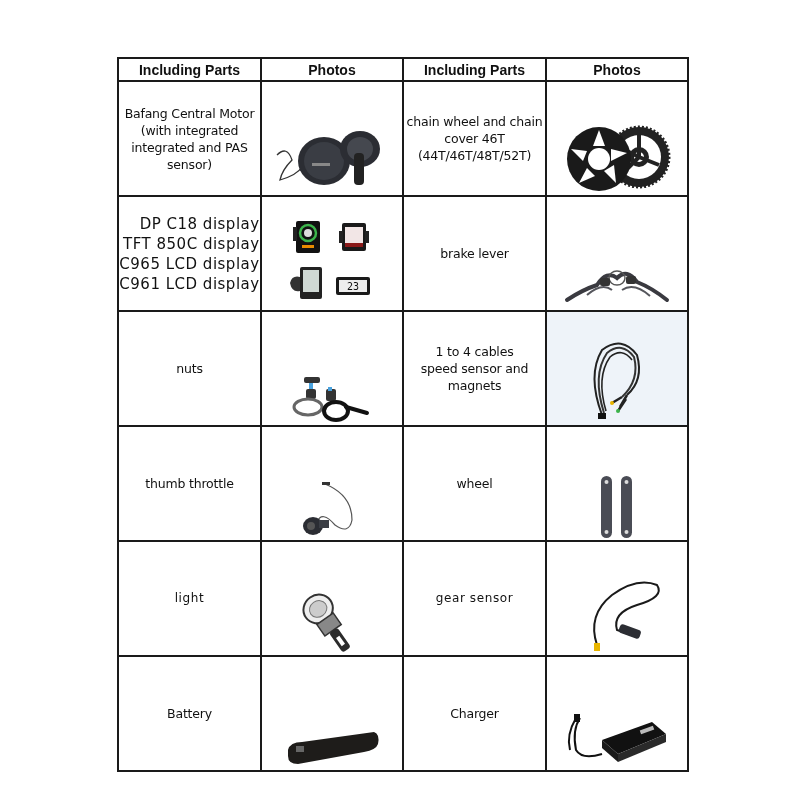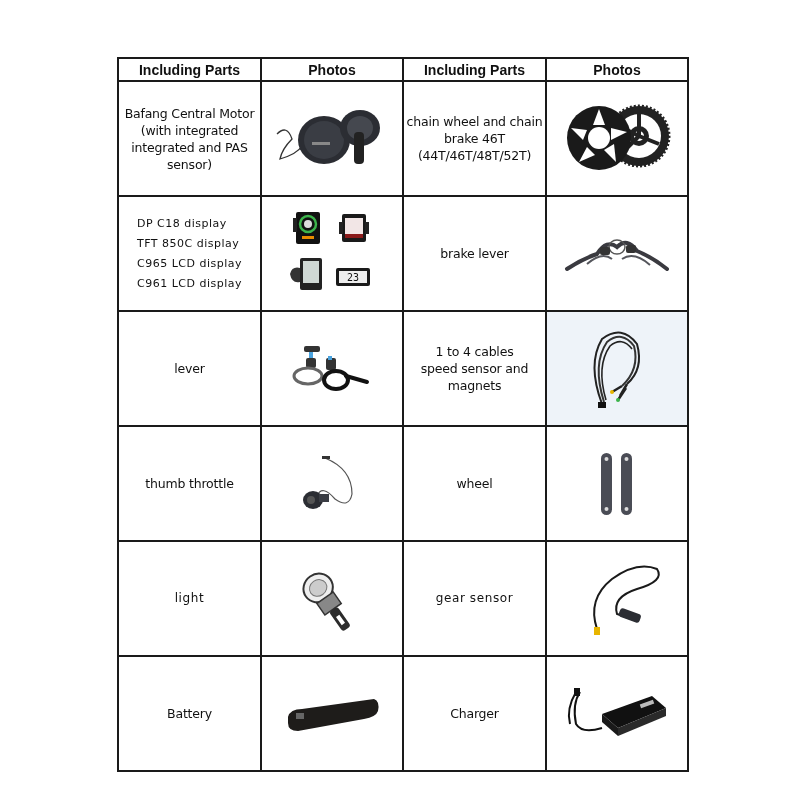--- a/index.html
+++ b/index.html
@@ -10,23 +10,23 @@
     width:571px;
   }
   table.parts td, table.parts th {
     border:2px solid #1a1a1a; padding:0; text-align:center; vertical-align:middle;
     color:#111;
   }
   table.parts th { height:21px; font-family:"Liberation Sans", sans-serif; font-weight:bold; font-size:14px; }
   table.parts td { height:113px; }
   col.c1 { width:143px; } col.c2 { width:142px; } col.c3 { width:143px; } col.c4 { width:142px; }
   .lbl { font-family:"DejaVu Sans", sans-serif; font-size:12.5px; line-height:17px; letter-spacing:-0.2px; }
-  .lbl.wide { font-size:11px; letter-spacing:0.5px; line-height:20px; text-align:left; display:inline-block; }
+  .lbl.wide { font-size:15px; letter-spacing:0.5px; line-height:20px; text-align:right; display:inline-block; }
   .lbl.big { font-size:12px; letter-spacing:0.6px; }
-  .photo { display:flex; align-items:center; justify-content:center; height:100%; }
+  .photo { display:flex; align-items:flex-end; justify-content:center; height:100%; }
   svg { display:block; }
   .bluebg { background:#eef3f9; }
 </style>
 </head>
 <body>
 
 <table class="parts">
   <colgroup>
       <col class="c1">
       <col class="c2">
@@ -61,21 +61,21 @@
             <rect x="40" y="38" width="18" height="3" fill="#888"></rect>
             <ellipse cx="88" cy="24" rx="20" ry="18" fill="#2b2d33"></ellipse>
             <ellipse cx="88" cy="24" rx="13" ry="12" fill="#45484f"></ellipse>
             <rect x="82" y="28" width="10" height="32" rx="4" fill="#222"></rect>
           </svg>
         </div>
       </td>
       <td>
         <div class="lbl">
           <div>chain wheel and chain</div>
-          <div>brake 46T</div>
+          <div>cover 46T</div>
           <div>(44T/46T/48T/52T)</div>
         </div>
       </td>
       <td>
         <div class="photo">
           <svg width="112" height="70" viewBox="0 0 112 70">
             <circle cx="78" cy="32" r="30" fill="#222" stroke="#222" stroke-width="3" stroke-dasharray="2 2"></circle>
             <circle cx="78" cy="32" r="22" fill="#fff"></circle>
             <circle cx="78" cy="32" r="10" fill="#222"></circle>
             <circle cx="78" cy="32" r="5" fill="#fff"></circle>
@@ -141,21 +141,21 @@
             <ellipse cx="55" cy="18" rx="8" ry="7" fill="none" stroke="#555" stroke-width="1.5"></ellipse>
             <rect x="38" y="18" width="10" height="8" rx="2" fill="#333"></rect>
             <rect x="64" y="16" width="10" height="8" rx="2" fill="#333"></rect>
           </svg>
         </div>
       </td>
     </tr>
 
     <tr>
       <td>
-        <div class="lbl">lever</div>
+        <div class="lbl">nuts</div>
       </td>
       <td>
         <div class="photo">
           <svg width="80" height="50" viewBox="0 0 80 50">
             <rect x="12" y="2" width="16" height="6" rx="2" fill="#333"></rect>
             <rect x="17" y="8" width="4" height="8" fill="#4aa3df"></rect>
             <rect x="14" y="14" width="10" height="10" rx="2" fill="#333"></rect>
             <ellipse cx="16" cy="32" rx="14" ry="8" fill="none" stroke="#666" stroke-width="3"></ellipse>
             <rect x="34" y="14" width="10" height="12" rx="2" fill="#333"></rect>
             <rect x="36" y="12" width="4" height="4" fill="#4aa3df"></rect>

